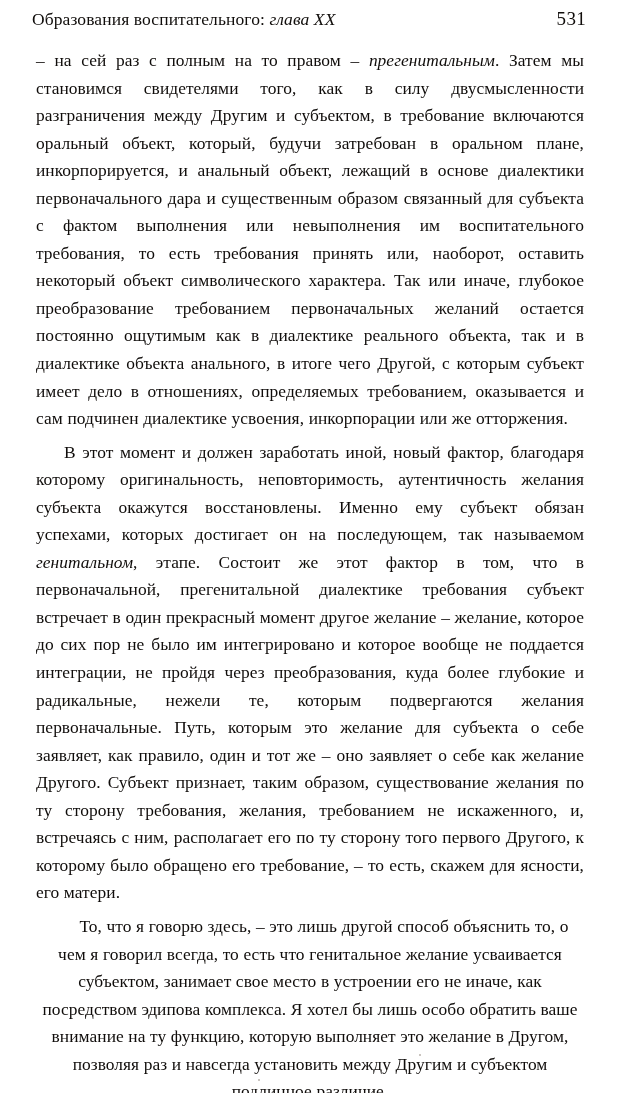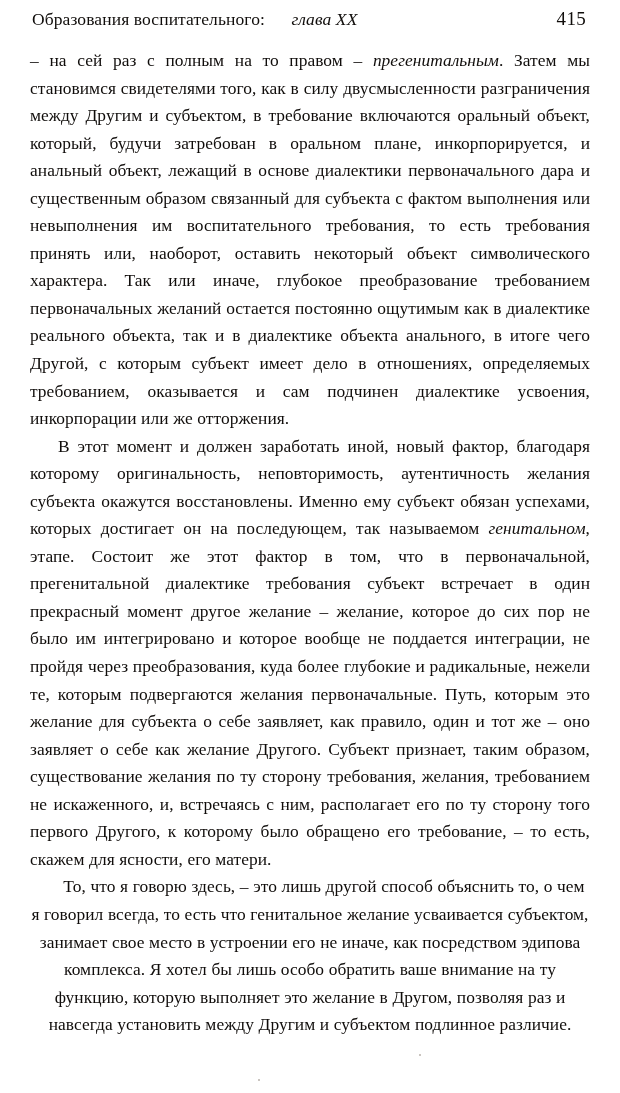--- a/index.html
+++ b/index.html
@@ -30,37 +30,36 @@
     padding-left: 2px;
     padding-right: 4px;
   }
   .header-title {
     font-size: 17.5px;
     letter-spacing: 0.1px;
     white-space: nowrap;
   }
   .header-title .ital {
     font-style: italic;
-    margin-left: 22px;
   }
   .header-page {
     font-size: 19px;
     letter-spacing: 0.3px;
   }
   .body-text {
     margin-top: 17px;
     font-size: 17.4px;
     line-height: 27.55px;
     text-align: justify;
     text-justify: inter-word;
     letter-spacing: 0.05px;
     word-spacing: 0.2px;
   }
   .para {
-    margin: 0;
+    margin: 6px;
     text-indent: 0;
   }
   .para.indent {
     text-indent: 28px;
   }
   .ital {
     font-style: italic;
   }
   .nojust {
     text-align: center;
@@ -73,21 +72,21 @@
     border-radius: 50%;
   }
 </style>
 </head>
 <body>
 
 <div class="page">
 
   <div class="header">
     <div class="header-title"><span>Образования воспитательного: </span><span class="ital">глава XX</span></div>
-    <div class="header-page">415</div>
+    <div class="header-page">531</div>
   </div>
 
   <div class="body-text">
     <p class="para"><span>– на сей раз с полным на то правом – </span><span class="ital">прегенитальным</span><span>. Затем мы становимся свидетелями того, как в силу двусмысленности разграничения между Другим и субъектом, в требование включаются оральный объект, который, будучи затребован в оральном плане, инкорпорируется, и анальный объект, лежащий в основе диалектики первоначального дара и существенным образом связанный для субъекта с фактом выполнения или невыполнения им воспитательного требования, то есть требования принять или, наоборот, оставить некоторый объект символического характера. Так или иначе, глубокое преобразование требованием первоначальных желаний остается постоянно ощутимым как в диалектике реального объекта, так и в диалектике объекта анального, в итоге чего Другой, с которым субъект имеет дело в отношениях, определяемых требованием, оказывается и сам подчинен диалектике усвоения, инкорпорации или же отторжения.</span></p>
     <p class="para indent"><span>В этот момент и должен заработать иной, новый фактор, благодаря которому оригинальность, неповторимость, аутентичность желания субъекта окажутся восстановлены. Именно ему субъект обязан успехами, которых достигает он на последующем, так называемом </span><span class="ital">генитальном</span><span>, этапе. Состоит же этот фактор в том, что в первоначальной, прегенитальной диалектике требования субъект встречает в один прекрасный момент другое желание – желание, которое до сих пор не было им интегрировано и которое вообще не поддается интеграции, не пройдя через преобразования, куда более глубокие и радикальные, нежели те, которым подвергаются желания первоначальные. Путь, которым это желание для субъекта о себе заявляет, как правило, один и тот же – оно заявляет о себе как желание Другого. Субъект признает, таким образом, существование желания по ту сторону требования, желания, требованием не искаженного, и, встречаясь с ним, располагает его по ту сторону того первого Другого, к которому было обращено его требование, – то есть, скажем для ясности, его матери.</span></p>
     <p class="para indent nojust"><span>То, что я говорю здесь, – это лишь другой способ объяснить то, о чем я говорил всегда, то есть что генитальное желание усваивается субъектом, занимает свое место в устроении его не иначе, как посредством эдипова комплекса. Я хотел бы лишь особо обратить ваше внимание на ту функцию, которую выполняет это желание в Другом, позволяя раз и навсегда установить между Другим и субъектом подлинное различие.</span></p>
   </div>
 
   <div class="speck" style="left:419px; top:1054px;"></div>
   <div class="speck" style="left:258px; top:1079px;"></div>

